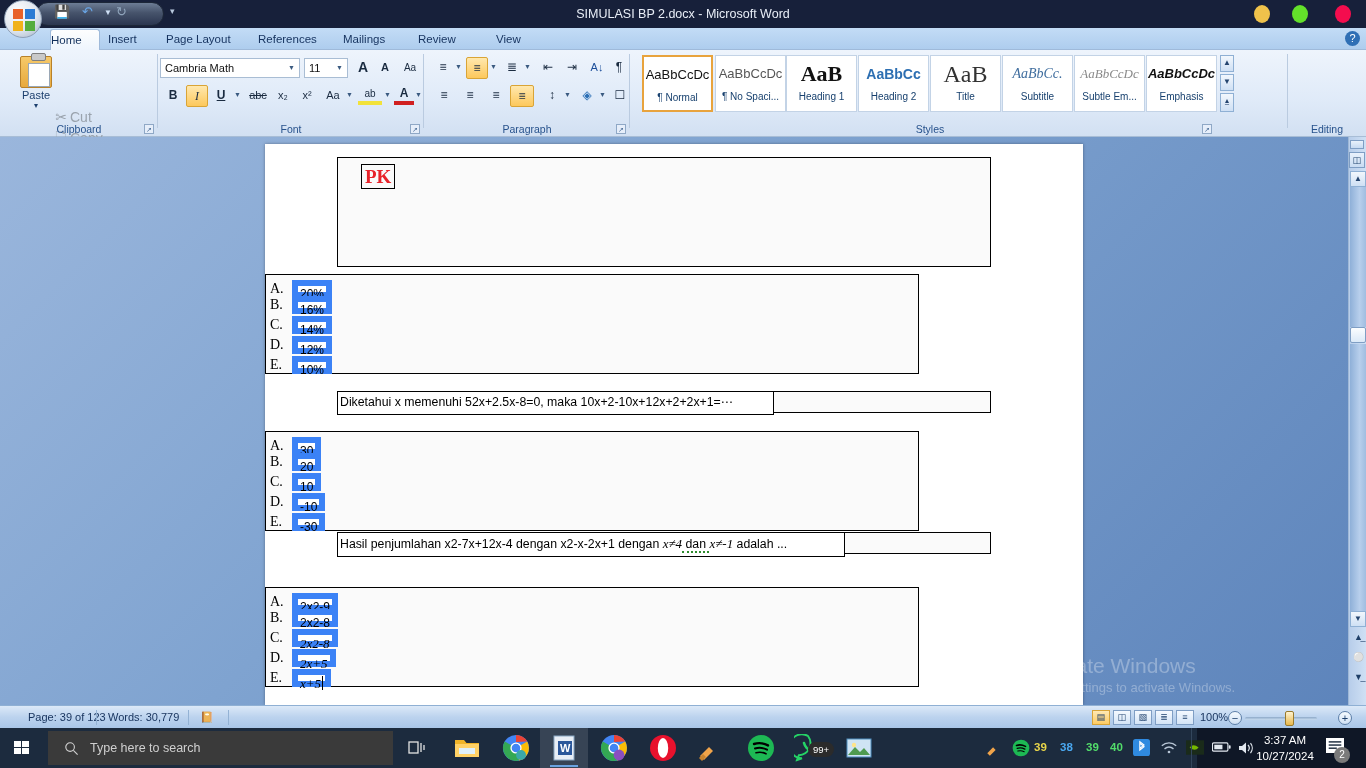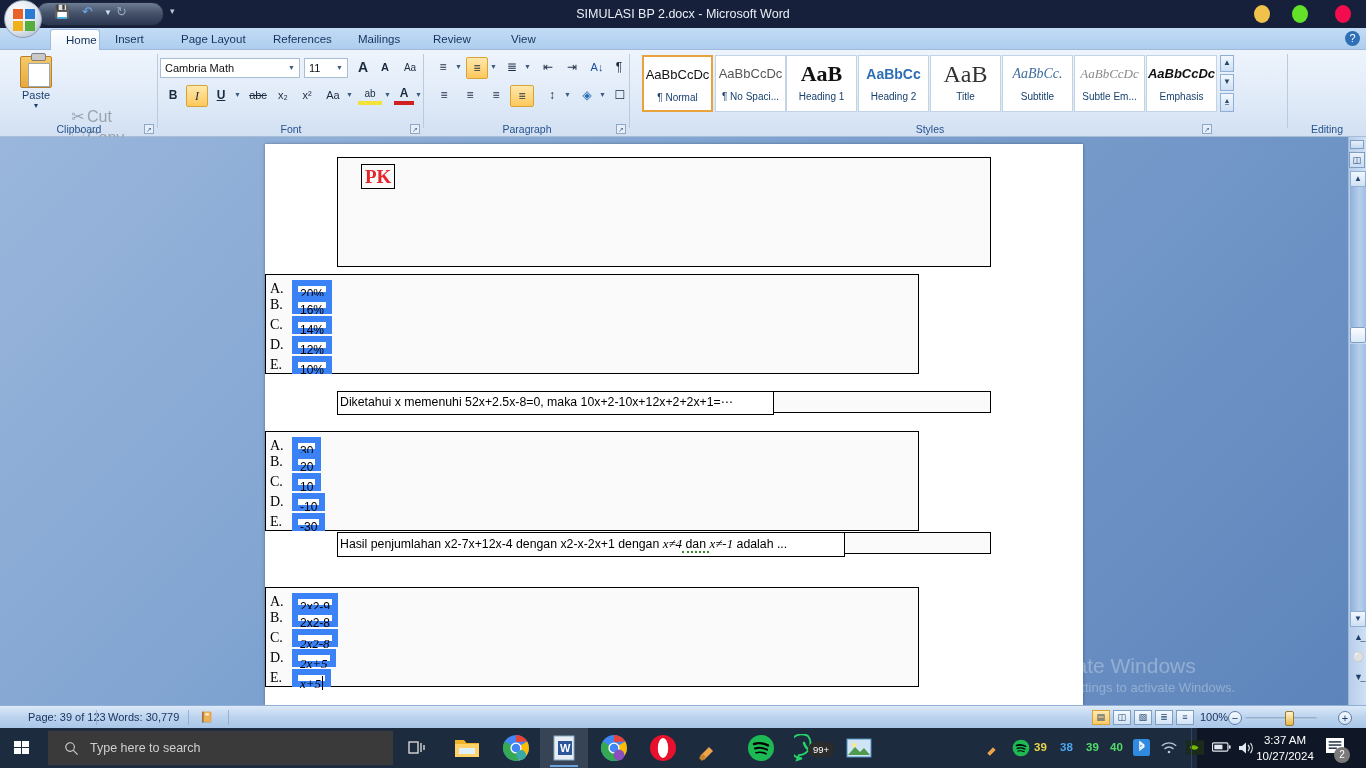--- a/index.html
+++ b/index.html
@@ -53,21 +53,21 @@
   .qat-more { left: 170px; top: 6px; font-size: 9px; color: #b8c8dd; }
 
   
   .ribbon-tabs {
     position: absolute; left: 0; top: 28px; width: 1366px; height: 22px;
     background: linear-gradient(180deg,#c3dcf6 0%,#aecdee 100%);
     border-bottom: 1px solid #9fbada;
   }
   .rtab {
     position: absolute; top: 0; height: 22px; line-height: 22px;
-    font-size: 11.5px; color: #15325e; padding: 0 15px; cursor: default;
+    font-size: 11.5px; color: #15325e; padding: 0 0; cursor: default;
   }
   .rtab.active {
     background: linear-gradient(180deg,#fdfefe 0%,#eef5fd 100%);
     border: 1px solid #9fbada; border-bottom: none;
     border-radius: 3px 3px 0 0; color: #12305c; font-weight: normal;
     top: 1px; height: 21px; line-height: 21px;
   }
   .help-icon {
     position: absolute; right: 6px; top: 3px; width: 15px; height: 15px;
     border-radius: 50%; background: #2f6fb5; color: #fff;
@@ -110,21 +110,21 @@
     width: 20px; height: 22px; background: #fff; border: 1px solid #9aa7b5;
   }
   .paste-ico:before {
     content: ""; position: absolute; left: 10px; top: -4px;
     width: 13px; height: 6px; background: #c9c9c9; border: 1px solid #7f7f7f;
     border-radius: 2px; z-index: 2;
   }
   .paste-lbl { font-size: 11px; color: #1c3f6e; margin-top: 1px; }
   .paste-caret { font-size: 8px; color: #1c3f6e; }
   .cb-item {
-    position: absolute; left: 69px; font-size: 16px; color: #9aa3ad;
+    position: absolute; left: 52px; font-size: 14px; color: #9aa3ad;
     height: 18px; line-height: 18px;
   }
   .cb-item .ci { display: inline-block; width: 18px; text-align: center; }
   .cb-item.active { color: #1c3f6e; }
 
   
   .ctl {
     position: absolute; border: 1px solid #a9bdd4; background: #fff;
     font-size: 11px; color: #111; height: 20px; line-height: 18px;
   }
@@ -355,21 +355,21 @@
         <rect x="1" y="1" width="10" height="10" fill="#e8622a"></rect>
         <rect x="13" y="1" width="10" height="10" fill="#2b7bd4"></rect>
         <rect x="1" y="13" width="10" height="10" fill="#f0b21a"></rect>
         <rect x="13" y="13" width="10" height="10" fill="#54ad3c"></rect>
       </svg>
     </div>
   </div>
 
   <div class="ribbon-tabs">
     <div class="rtab active" style="left:50px;width:50px;">Home</div>
-    <div class="rtab" style="left:100px;">Insert</div>
+    <div class="rtab" style="left:108px;">Insert</div>
     <div class="rtab" style="left:166px;">Page Layout</div>
     <div class="rtab" style="left:258px;">References</div>
     <div class="rtab" style="left:343px;">Mailings</div>
     <div class="rtab" style="left:418px;">Review</div>
     <div class="rtab" style="left:496px;">View</div>
     <div class="help-icon">?</div>
   </div>
 
   <div class="ribbon">
 

